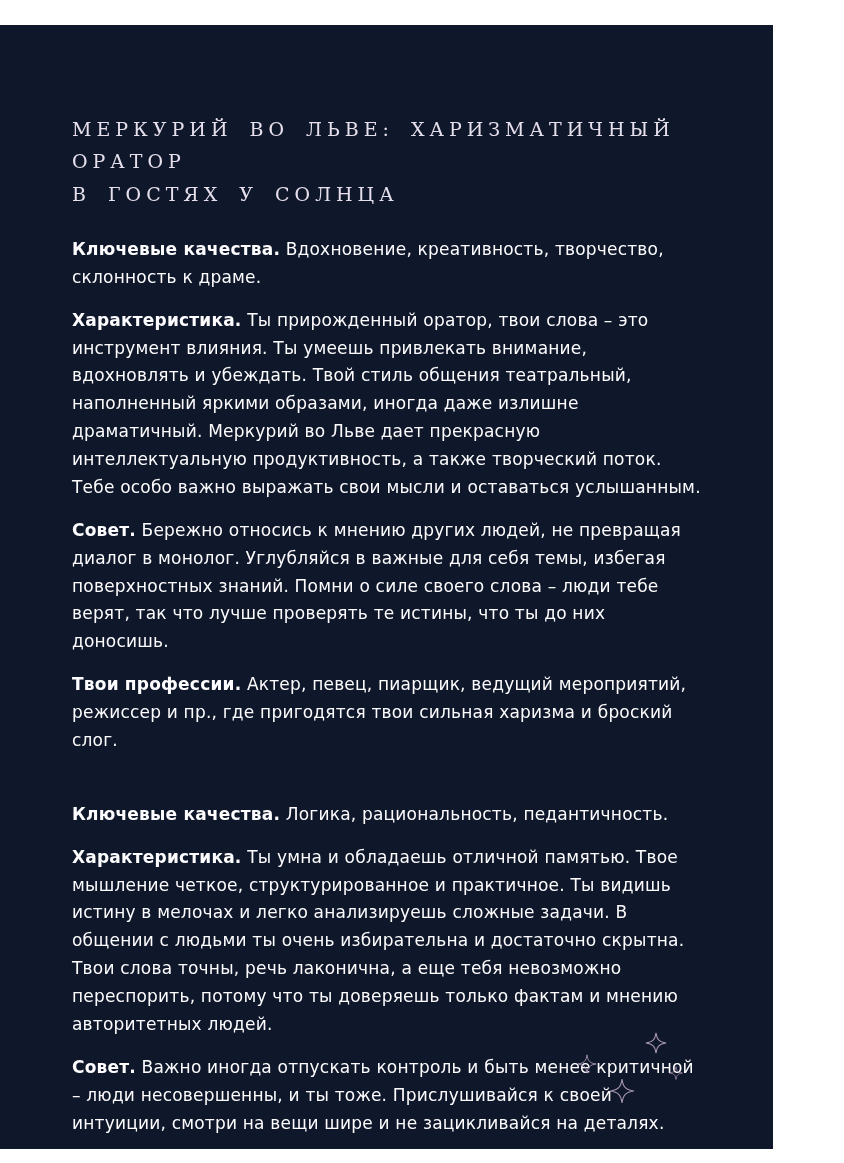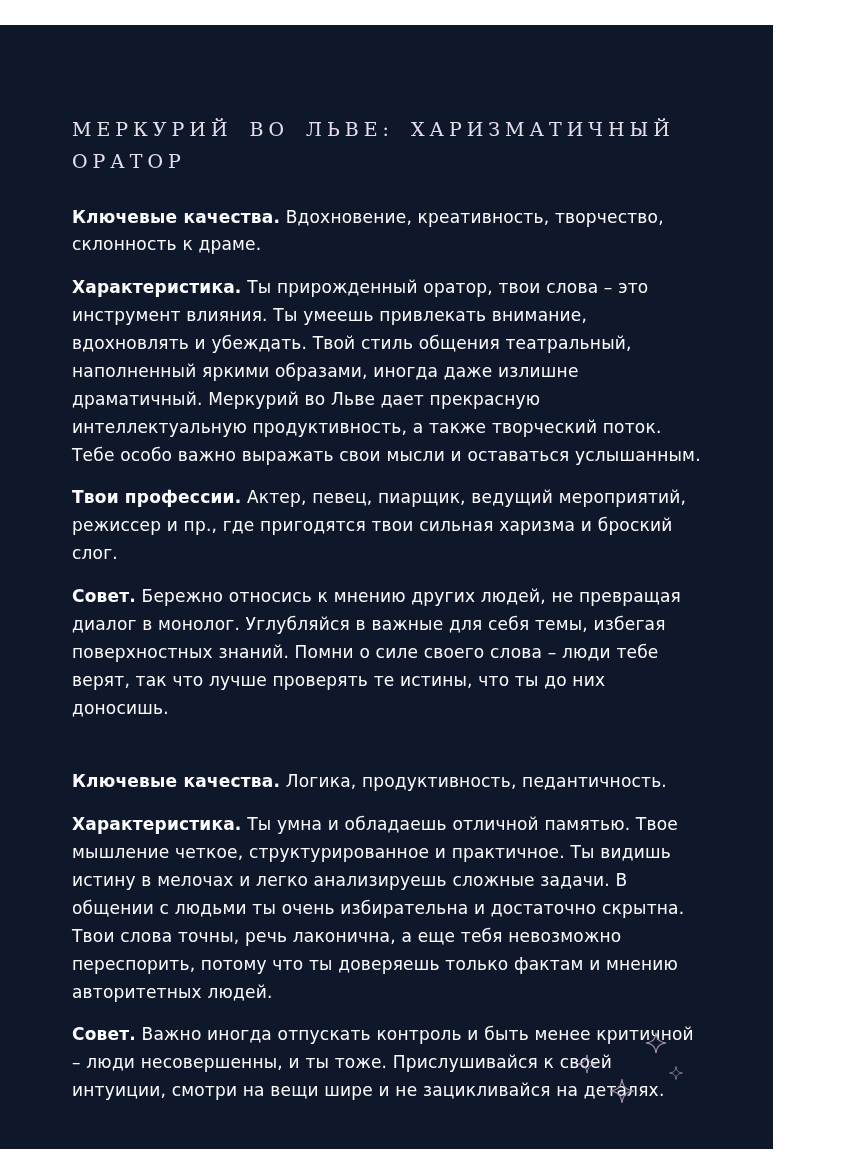--- a/index.html
+++ b/index.html
@@ -67,34 +67,35 @@
   .sparkle svg { display: block; }
 </style>
 </head>
 <body>
 
 <div class="page">
 
   <div class="section">
     <h2 class="section-heading">
       <span class="hline">МЕРКУРИЙ ВО ЛЬВЕ: ХАРИЗМАТИЧНЫЙ ОРАТОР</span>
+      <span class="hline">В ГОСТЯХ У СОЛНЦА</span>
     </h2>
 
     <p class="para"><span class="lead">Ключевые качества.</span> <span>Вдохновение, креативность, творчество, склонность к драме.</span></p>
 
     <p class="para"><span class="lead">Характеристика.</span> <span>Ты прирожденный оратор, твои слова – это инструмент влияния. Ты умеешь привлекать внимание, вдохновлять и убеждать. Твой стиль общения театральный, наполненный яркими образами, иногда даже излишне драматичный. Меркурий во Льве дает прекрасную интеллектуальную продуктивность, а также творческий поток. Тебе особо важно выражать свои мысли и оставаться услышанным.</span></p>
 
+    <p class="para"><span class="lead">Совет.</span> <span>Бережно относись к мнению других людей, не превращая диалог в монолог. Углубляйся в важные для себя темы, избегая поверхностных знаний. Помни о силе своего слова – люди тебе верят, так что лучше проверять те истины, что ты до них доносишь.</span></p>
+
     <p class="para"><span class="lead">Твои профессии.</span> <span>Актер, певец, пиарщик, ведущий мероприятий, режиссер и пр., где пригодятся твои сильная харизма и броский слог.</span></p>
-
-    <p class="para"><span class="lead">Совет.</span> <span>Бережно относись к мнению других людей, не превращая диалог в монолог. Углубляйся в важные для себя темы, избегая поверхностных знаний. Помни о силе своего слова – люди тебе верят, так что лучше проверять те истины, что ты до них доносишь.</span></p>
   </div>
 
   <div class="section">
 
-    <p class="para"><span class="lead">Ключевые качества.</span> <span>Логика, продуктивность, педантичность.</span></p>
+    <p class="para"><span class="lead">Ключевые качества.</span> <span>Логика, рациональность, педантичность.</span></p>
 
     <p class="para"><span class="lead">Характеристика.</span> <span>Ты умна и обладаешь отличной памятью. Твое мышление четкое, структурированное и практичное. Ты видишь истину в мелочах и легко анализируешь сложные задачи. В общении с людьми ты очень избирательна и достаточно скрытна. Твои слова точны, речь лаконична, а еще тебя невозможно переспорить, потому что ты доверяешь только фактам и мнению авторитетных людей.</span></p>
 
 
     <p class="para"><span class="lead">Совет.</span> <span>Важно иногда отпускать контроль и быть менее критичной – люди несовершенны, и ты тоже. Прислушивайся к своей интуиции, смотри на вещи шире и не зацикливайся на деталях.</span></p>
   </div>
 
   <div class="sparkles">
     <span class="sparkle" style="left:88px; top:0;">
       <svg width="22" height="22" viewBox="0 0 24 24" fill="none" stroke="#a795b1" stroke-width="1.1">

